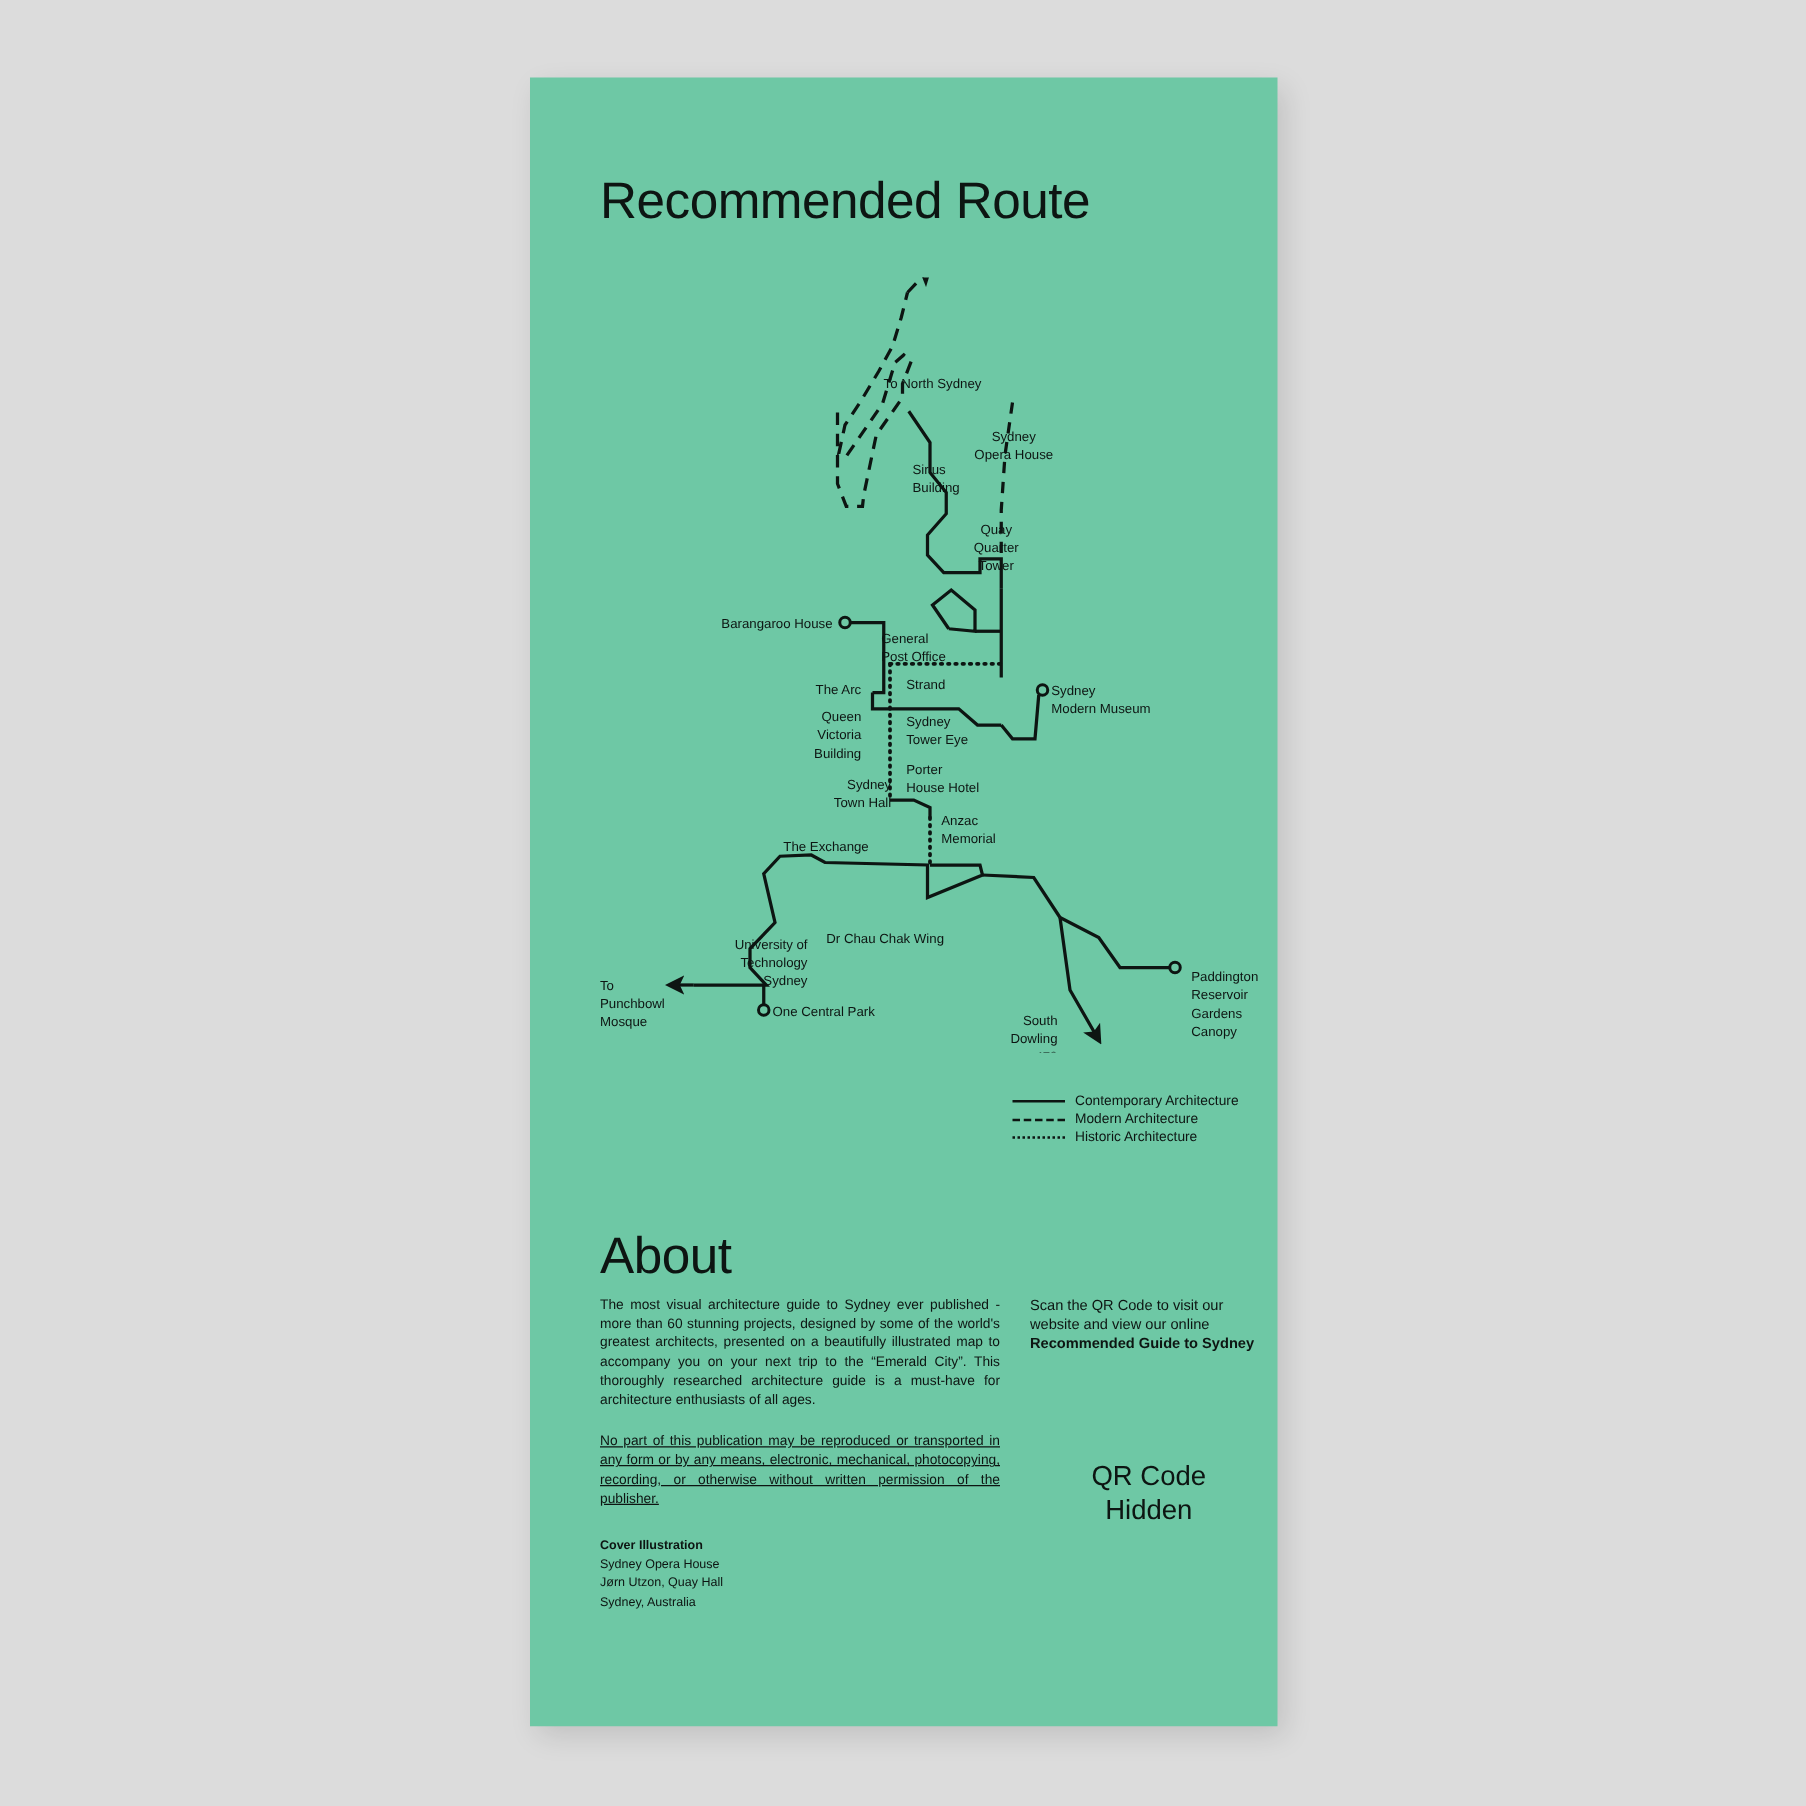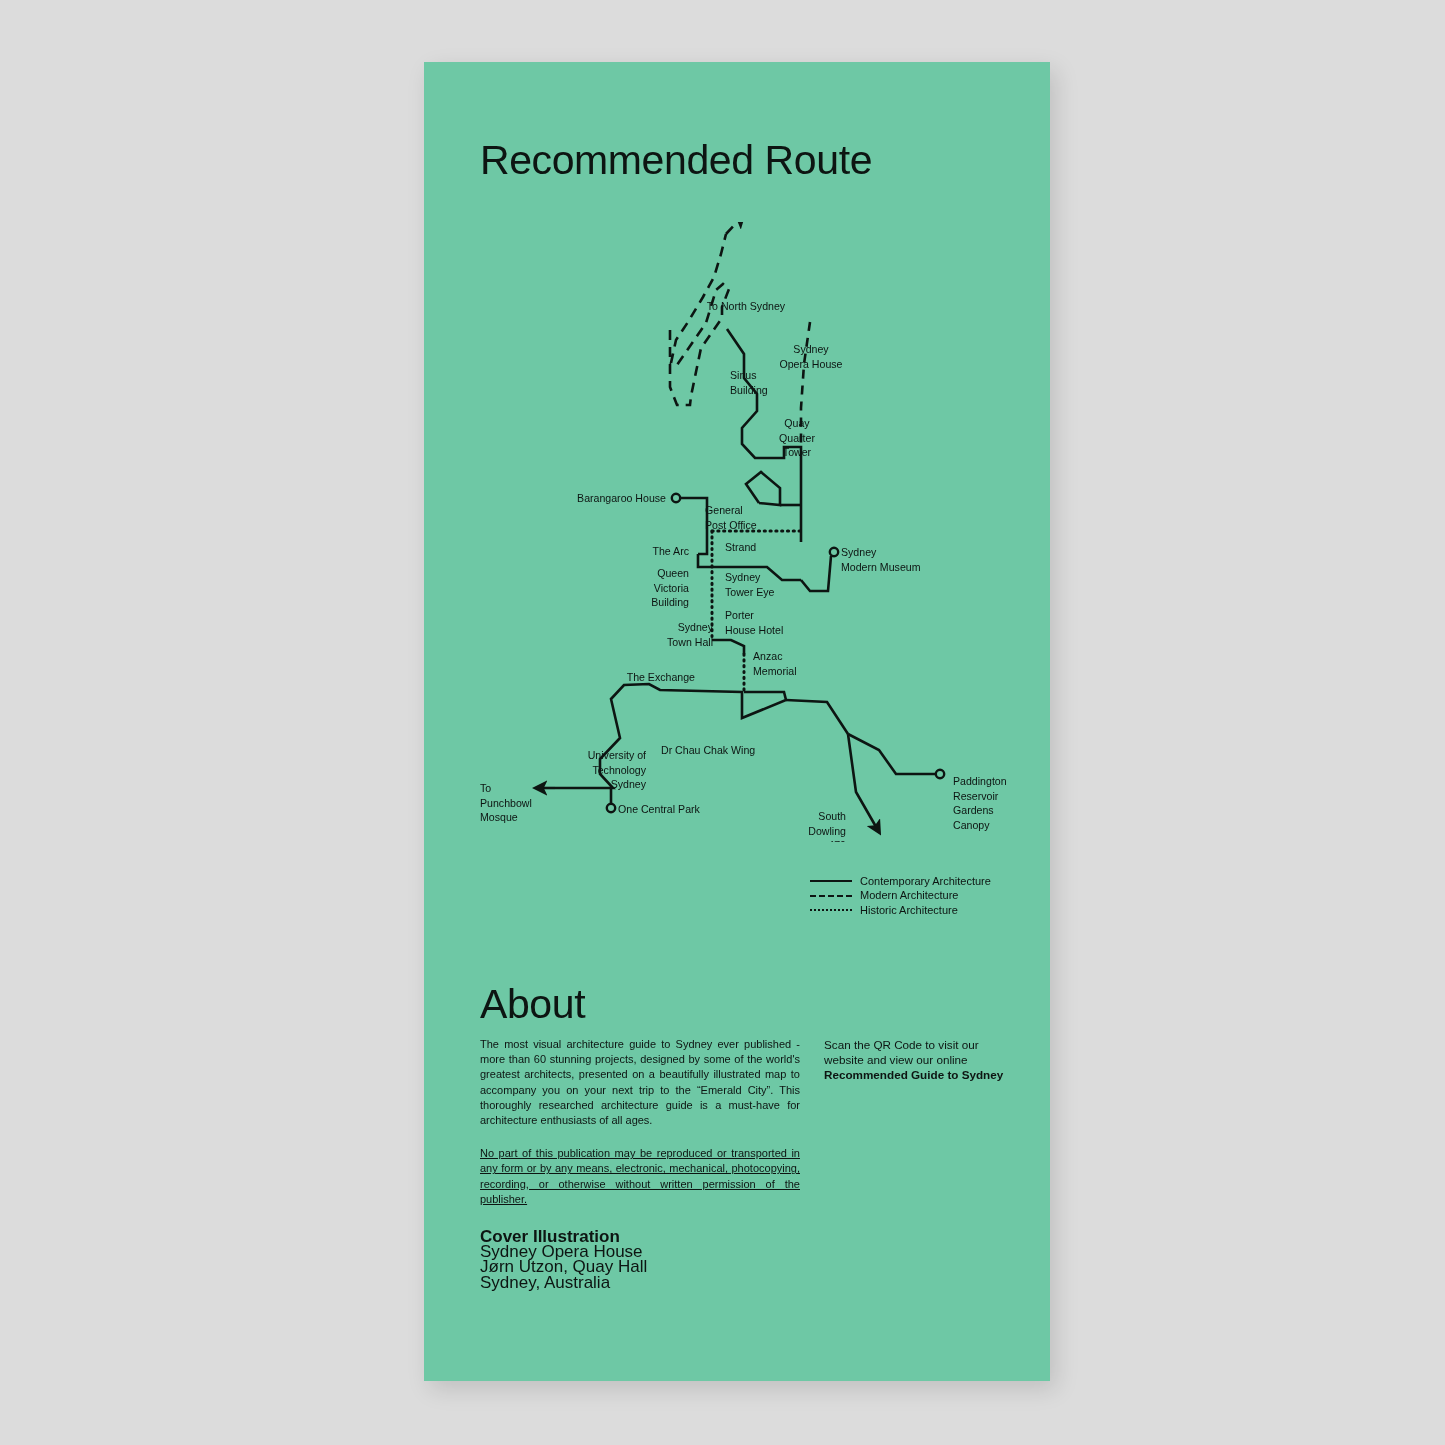--- a/index.html
+++ b/index.html
@@ -19,21 +19,20 @@
   
   #poster {
     position: absolute;
     left: 424px;
     top: 62px;
     width: 598px;
     height: 1319px;
     background: #6ec8a5;
     box-shadow: 6px 8px 22px rgba(0,0,0,0.13);
     overflow: hidden;
-    padding-left: 28px;
   }
 
   
   .section-title {
     position: absolute;
     font-size: 41px;
     font-weight: 400;
     letter-spacing: -0.4px;
     color: #0d1512;
     white-space: nowrap;
@@ -112,21 +111,21 @@
     font-size: 11px;
     line-height: 15.2px;
     color: #0d1512;
     text-align: justify;
     margin: 0 0 18px 0;
   }
   .body-p.last { margin-bottom: 0; text-decoration: underline; }
 
   .credit-block {
     margin-top: 22px;
-    font-size: 17px;
+    font-size: 10px;
     line-height: 15.2px;
     color: #0d1512;
   }
   .credit-block .hd { font-weight: bold; }
   .credit-line { display: block; }
 
   .scan-text {
     font-size: 11.7px;
     line-height: 15.2px;
     color: #0d1512;
@@ -295,14 +294,18 @@
       <span class="credit-line">Sydney Opera House</span>
       <span class="credit-line">Jørn Utzon, Quay Hall</span>
       <span class="credit-line">Sydney, Australia</span>
     </div>
   </div>
 
   <div id="about-right">
     <p class="scan-text"><span>Scan the QR Code to visit our website and view our online </span><span class="bold">Recommended Guide to Sydney</span></p>
   </div>
 
+  <div id="qr-placeholder">
+    <div>QR Code</div>
+    <div>Hidden</div>
+  </div>
 
 </div>
 
 </body></html>

